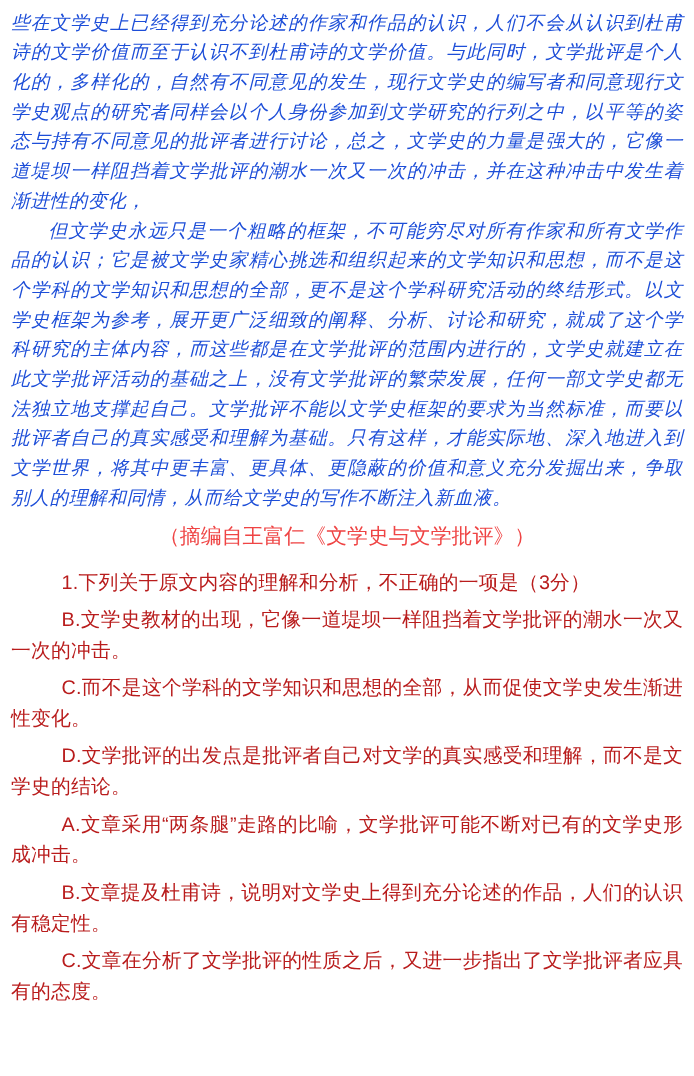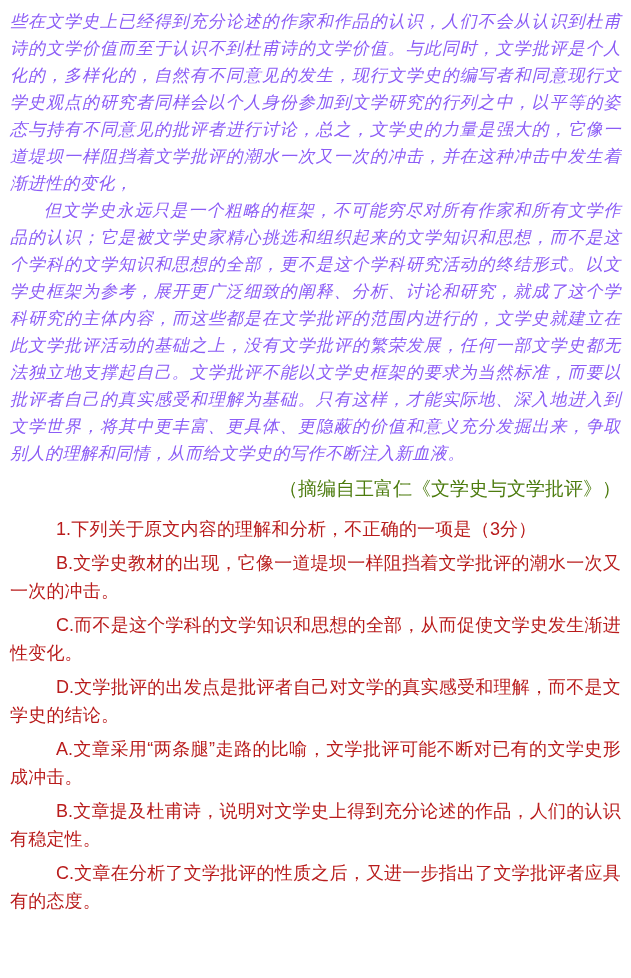--- a/index.html
+++ b/index.html
@@ -23,34 +23,34 @@
   
   .passage-p {
     margin: 0;
     font-family: "DejaVu Serif", serif;
     font-style: italic;
     font-size: 17px;
     line-height: 27px;
     text-align: justify;
     text-justify: inter-character;
     letter-spacing: 0.5px;
-    color: #8b5cf6;
+    color: #1d4ed8;
   }
   .passage-p.indent {
     text-indent: 2em;
   }
   
   .attribution {
     margin: 10px 0 0 0;
     font-family: "Liberation Sans", sans-serif;
     font-style: normal;
     font-size: 19px;
     line-height: 24px;
-    text-align: right;
-    color: #4d7c0f;
+    text-align: center;
+    color: #ef4444;
   }
   
   .questions {
     margin-top: 14px;
   }
   .qline {
     margin: 0 0 6px 0;
     font-family: "Liberation Sans", sans-serif;
     font-size: 18px;
     line-height: 28px;

